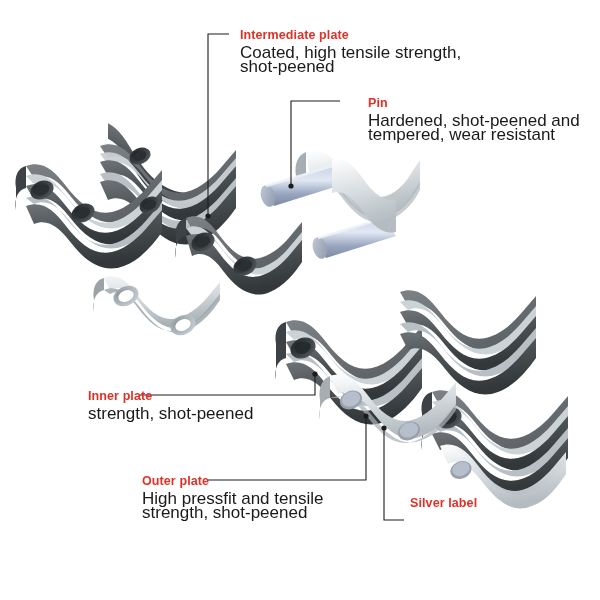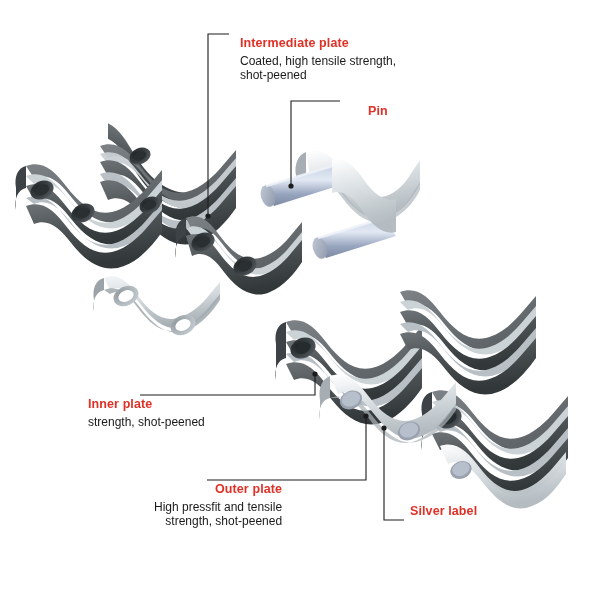--- a/index.html
+++ b/index.html
@@ -2,27 +2,27 @@
 <html><head>
 <meta charset="utf-8">
 <style>
   html,body{margin:0;padding:0;background:#ffffff;}
   body{width:600px;height:600px;position:relative;overflow:hidden;
        font-family:"Liberation Sans",sans-serif;}
   #stage{position:absolute;inset:0;width:600px;height:600px;}
   #art{position:absolute;left:0;top:0;width:600px;height:600px;}
   .callout{position:absolute;}
   .c-title{font-size:12.5px;font-weight:bold;color:#e03127;letter-spacing:.1px;
-           line-height:15px;white-space:nowrap;margin:12px 0 3px 0;}
-  .c-body{font-size:12px;color:#1a1a1a;line-height:14.2px;font-weight:normal;}
+           line-height:15px;white-space:nowrap;margin:4px 0 3px 0;}
+  .c-body{font-size:17px;color:#1a1a1a;line-height:14.2px;font-weight:normal;}
   .c-body div{white-space:nowrap;}
   #co-intermediate{left:240px;top:24px;}
   #co-pin{left:368px;top:92px;}
   #co-inner{left:88px;top:385px;}
-  #co-outer{left:154px;top:470px;text-align:right;}
+  #co-outer{left:142px;top:470px;}
   #co-silver{left:410px;top:492px;}
 </style>
 </head>
 <body>
 
 <div id="stage">
 
   <svg id="art" viewBox="0 0 600 600">
     <defs>
       <linearGradient id="gDark" x1="0" y1="0" x2="0.3" y2="1">
@@ -330,20 +330,24 @@
   <div class="callout" id="co-intermediate">
     <div class="c-title">Intermediate plate</div>
     <div class="c-body">
       <div>Coated, high tensile strength,</div>
       <div>shot-peened</div>
     </div>
   </div>
 
   <div class="callout" id="co-pin">
     <div class="c-title">Pin</div>
+    <div class="c-body">
+      <div>Hardened, shot-peened and</div>
+      <div>tempered, wear resistant</div>
+    </div>
   </div>
 
   <div class="callout" id="co-inner">
     <div class="c-title">Inner plate</div>
     <div class="c-body">
       <div>strength, shot-peened</div>
     </div>
   </div>
 
   <div class="callout" id="co-outer">

